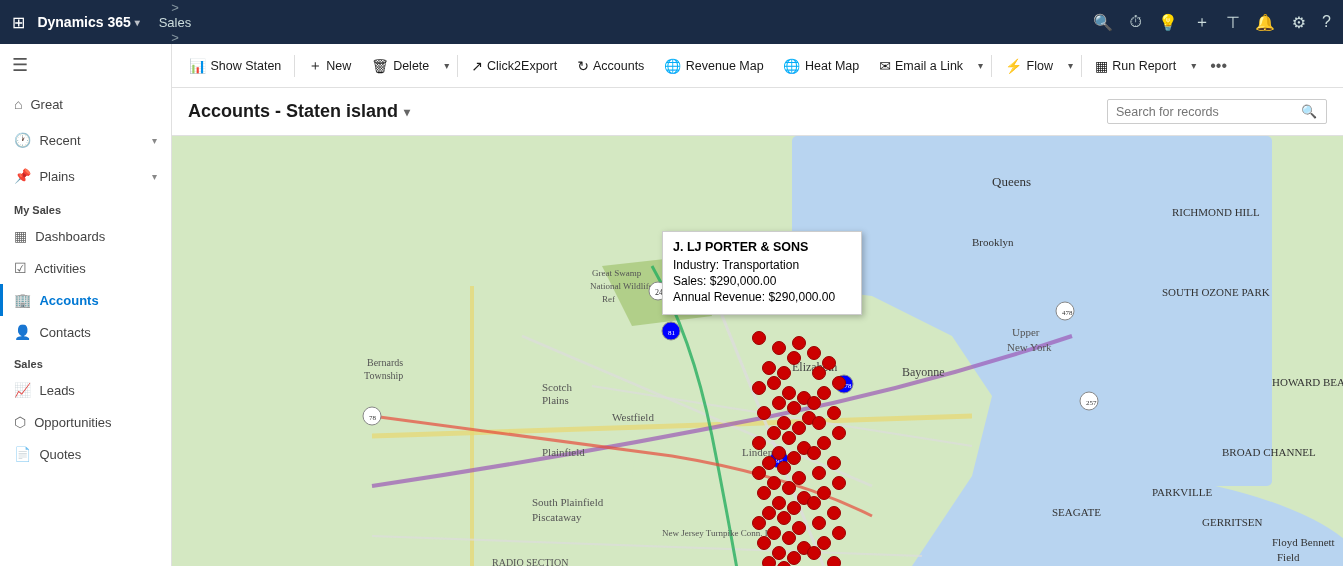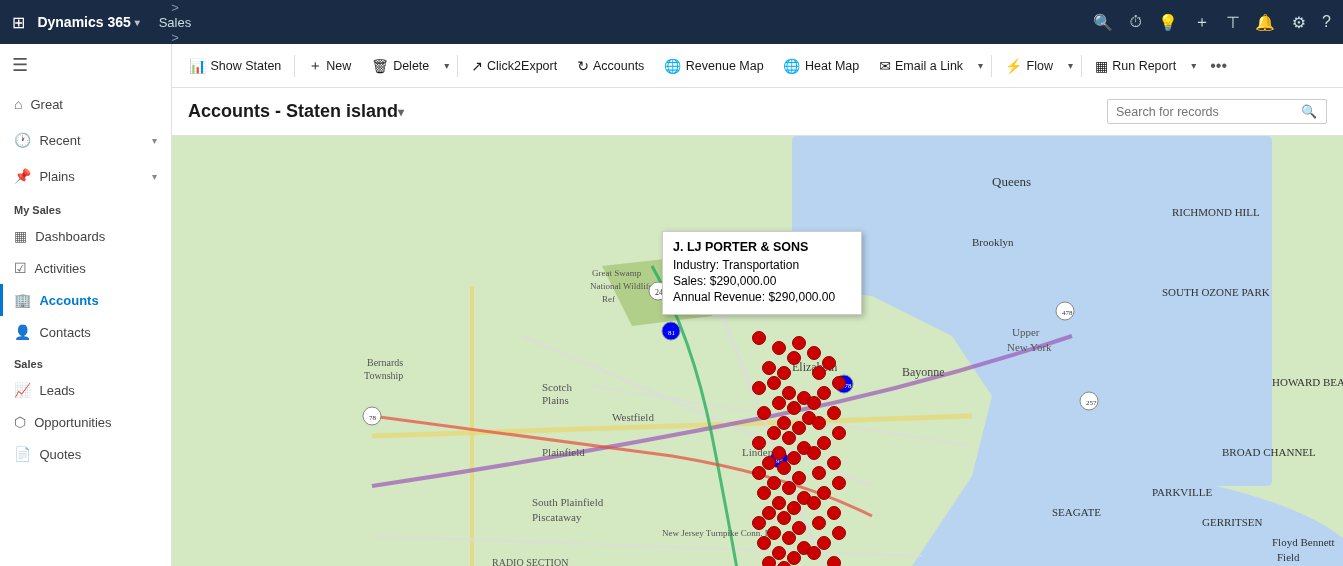--- a/index.html
+++ b/index.html
@@ -113,20 +113,21 @@
       border-bottom: 1px solid #e0e0e0;
       background: #fff;
       flex-shrink: 0;
     }
     .page-title {
       font-size: 18px;
       font-weight: 600;
       color: #1a1a1a;
       display: flex;
       align-items: center;
+      gap: 6px;
       cursor: pointer;
     }
     .page-title .chevron { font-size: 12px; color: #666; }
     .search-box {
       margin-left: auto;
       display: flex;
       align-items: center;
       border: 1px solid #ccc;
       border-radius: 2px;
       padding: 4px 8px;

